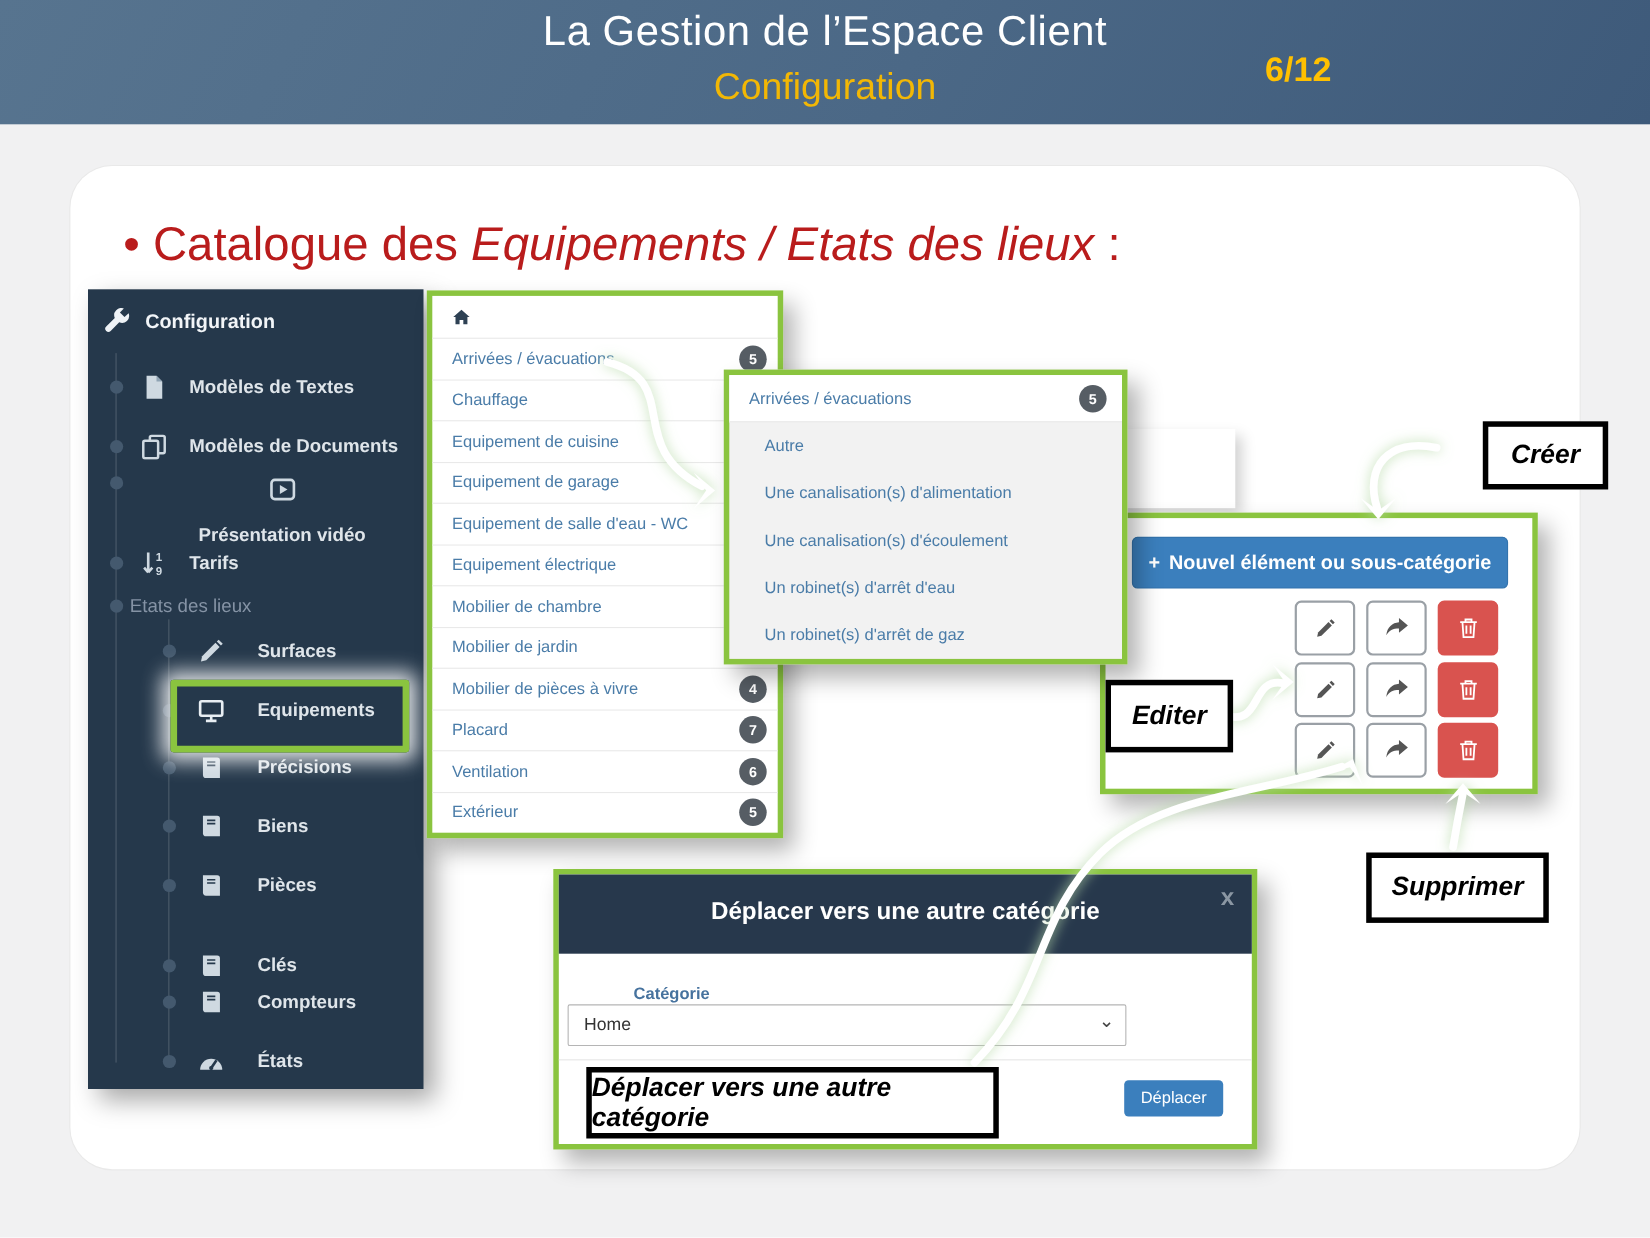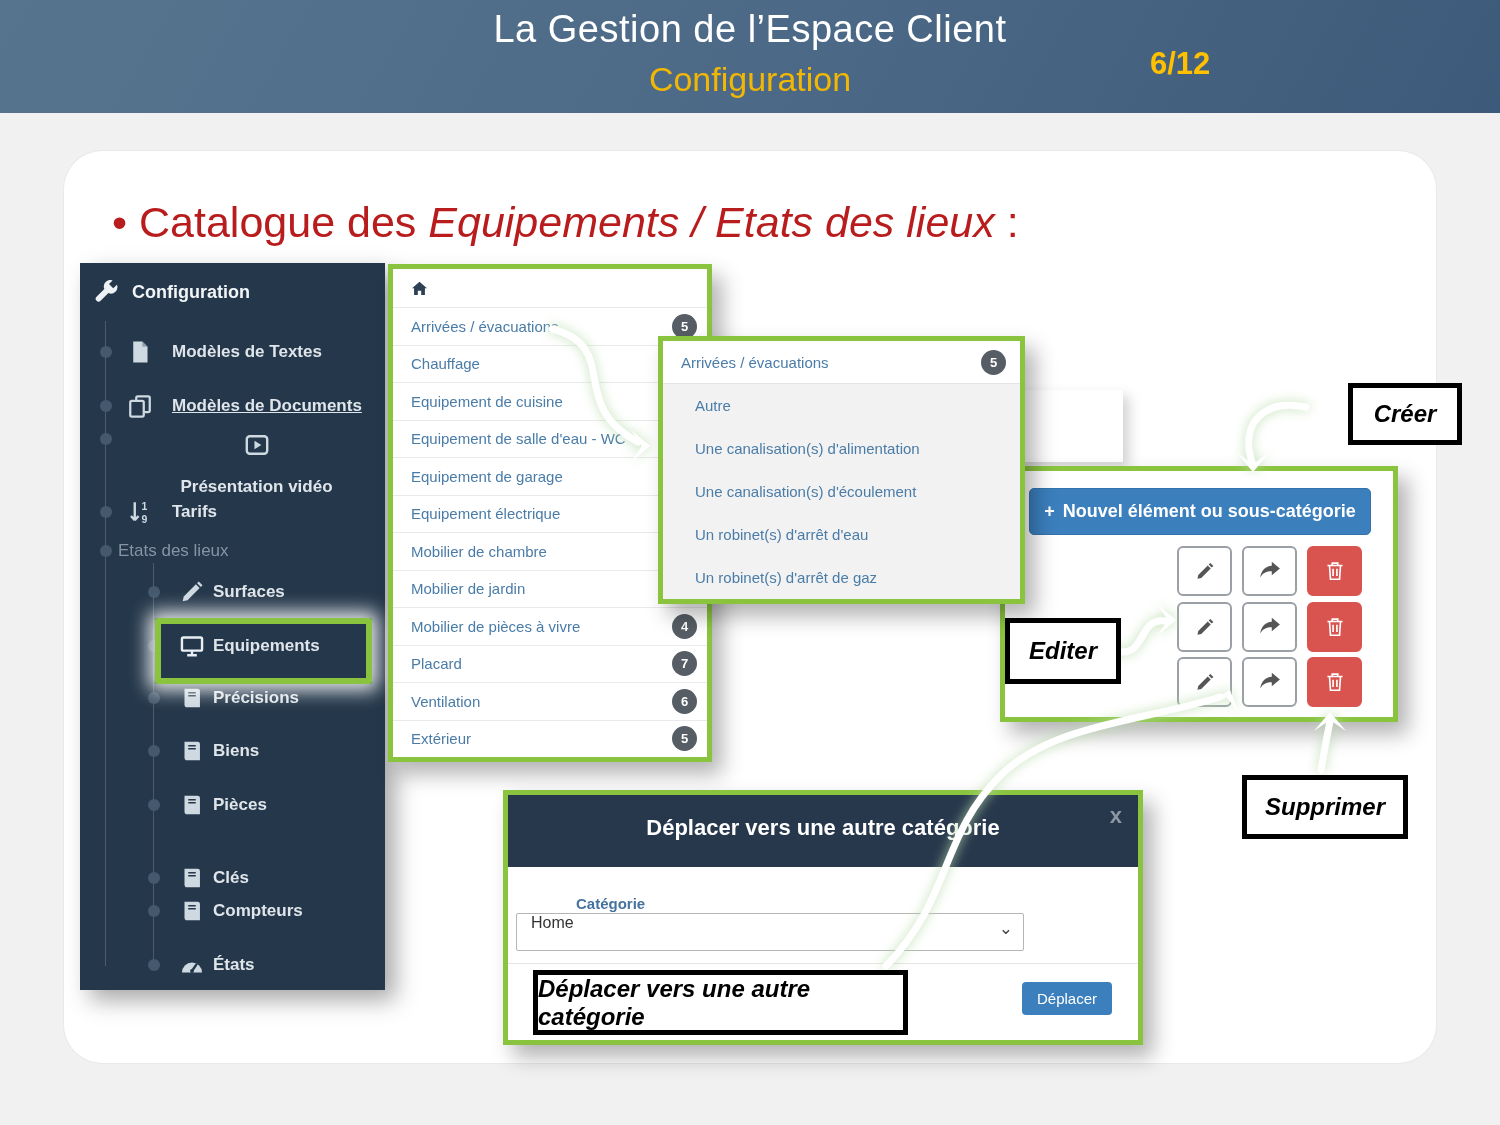--- a/index.html
+++ b/index.html
@@ -21,21 +21,21 @@
   .slide-title{left:112px;top:198px;font-size:43px;color:#b91c1c;}
   .slide-title .it{font-style:italic;}
 
   
   .sidebar{left:80px;top:263px;width:305px;height:727px;background:#25384b;
            box-shadow:10px 10px 22px rgba(0,0,0,.35);color:#dfe5ea;}
   .sb-line{position:absolute;width:1px;background:rgba(255,255,255,.18);}
   .sb-row{position:absolute;left:0;right:0;display:flex;align-items:center;font-weight:bold;}
   .sb-root{top:6px;height:46px;padding-left:14px;gap:14px;font-size:18px;color:#f2f5f8;}
   .sb-l1{height:54px;padding-left:48px;gap:20px;font-size:17px;}
-  .sb-l2{height:54px;padding-left:100px;gap:9px;font-size:17px;}
+  .sb-l2{height:54px;padding-left:100px;gap:30px;font-size:17px;}
   .sb-l1::before,.sb-sec::before{content:"";position:absolute;left:20px;width:12px;height:12px;
       border-radius:50%;background:#44596e;}
   .sb-l2::before{content:"";position:absolute;left:68px;width:12px;height:12px;
       border-radius:50%;background:#44596e;}
   .sb-sec{top:264px;height:48px;padding-left:38px;font-size:17px;color:#8593a5;font-weight:normal;}
   .sb-active-box{left:75px;top:355px;width:205px;height:54px;border:6px solid #8ac43f;
       border-radius:3px;box-shadow:0 0 18px 7px rgba(255,255,255,.85);}
   .sb-ic{width:24px;height:24px;flex:0 0 auto;}
   .sb-ic svg{width:100%;height:100%;display:block;}
 
@@ -75,21 +75,21 @@
   .act-del{background:#d9534f;border-color:#d9534f;}
 
   
   .modal{left:503px;top:790px;width:630px;height:245px;z-index:2;}
   .modal-head{position:absolute;left:0;top:0;right:0;height:72px;background:#27384c;}
   .modal-title{position:absolute;left:0;top:20px;width:100%;text-align:center;color:#fff;
                font-size:22px;font-weight:bold;}
   .modal-x{position:absolute;right:16px;top:8px;color:#8b97a3;font-size:22px;font-weight:bold;}
   .fld-label{position:absolute;left:68px;top:100px;color:#46729e;font-size:15px;font-weight:bold;}
   .fld-select{position:absolute;left:8px;top:118px;width:492px;height:36px;border:1px solid #b5b5b5;
-              border-radius:2px;background:#fff;display:flex;padding-left:14px;
+              border-radius:2px;background:#fff;display:flex;align-items:center;padding-left:14px;
               color:#333;font-size:16px;}
   .fld-select .chev{position:absolute;right:10px;top:4px;color:#444;font-size:17px;}
   .modal-div{position:absolute;left:0;top:168px;right:0;height:1px;background:#e5e5e5;}
   .btn-move{position:absolute;left:514px;top:187px;width:90px;height:33px;background:#3b7fbd;
             border-radius:4px;color:#fff;font-size:15px;display:flex;align-items:center;
             justify-content:center;}
 
   
   .callout{background:#fff;border:5px solid #000;color:#000;font-style:italic;font-weight:bold;
            display:flex;align-items:center;justify-content:center;z-index:6;}
@@ -128,21 +128,21 @@
 
   <div class="sb-row sb-l1" style="top:62px;">
     <span class="sb-ic">
       <svg viewBox="0 0 16 16">
           <path fill="#cfd9e1" d="M3.5 1h6l3.5 3.5V15h-9.5z"></path>
           <path fill="#8fa3b3" d="M9.5 1v3.5H13z"></path>
         </svg>
     </span>
     <span>Modèles de Textes</span>
   </div>
-  <div class="sb-row sb-l1" style="top:116px;text-decoration:underline;">
+  <div class="sb-row sb-l1" style="top:116px;">
     <span class="sb-ic">
       <svg viewBox="0 0 16 16" fill="none" stroke="#cfd9e1" stroke-width="1.5">
           <rect x="5.5" y="1.5" width="9" height="10.5" rx="1"></rect>
           <rect x="1.5" y="4.5" width="9" height="10.5" rx="1" fill="#25384b"></rect>
         </svg>
     </span>
     <span>Modèles de Documents</span>
   </div>
   <div class="sb-row sb-l1" style="top:170px;flex-direction:column;">
     <span class="sb-ic">
@@ -255,24 +255,24 @@
       <span>Arrivées / évacuations</span>
       <span class="badge">5</span>
     </div>
   <div class="cat-row">
       <span>Chauffage</span>
     </div>
   <div class="cat-row">
       <span>Equipement de cuisine</span>
     </div>
   <div class="cat-row">
+      <span>Equipement de garage</span>
+    </div>
+  <div class="cat-row">
       <span>Equipement de salle d'eau - WC</span>
-    </div>
-  <div class="cat-row">
-      <span>Equipement de garage</span>
     </div>
   <div class="cat-row">
       <span>Equipement électrique</span>
     </div>
   <div class="cat-row">
       <span>Mobilier de chambre</span>
     </div>
   <div class="cat-row">
       <span>Mobilier de jardin</span>
     </div>

